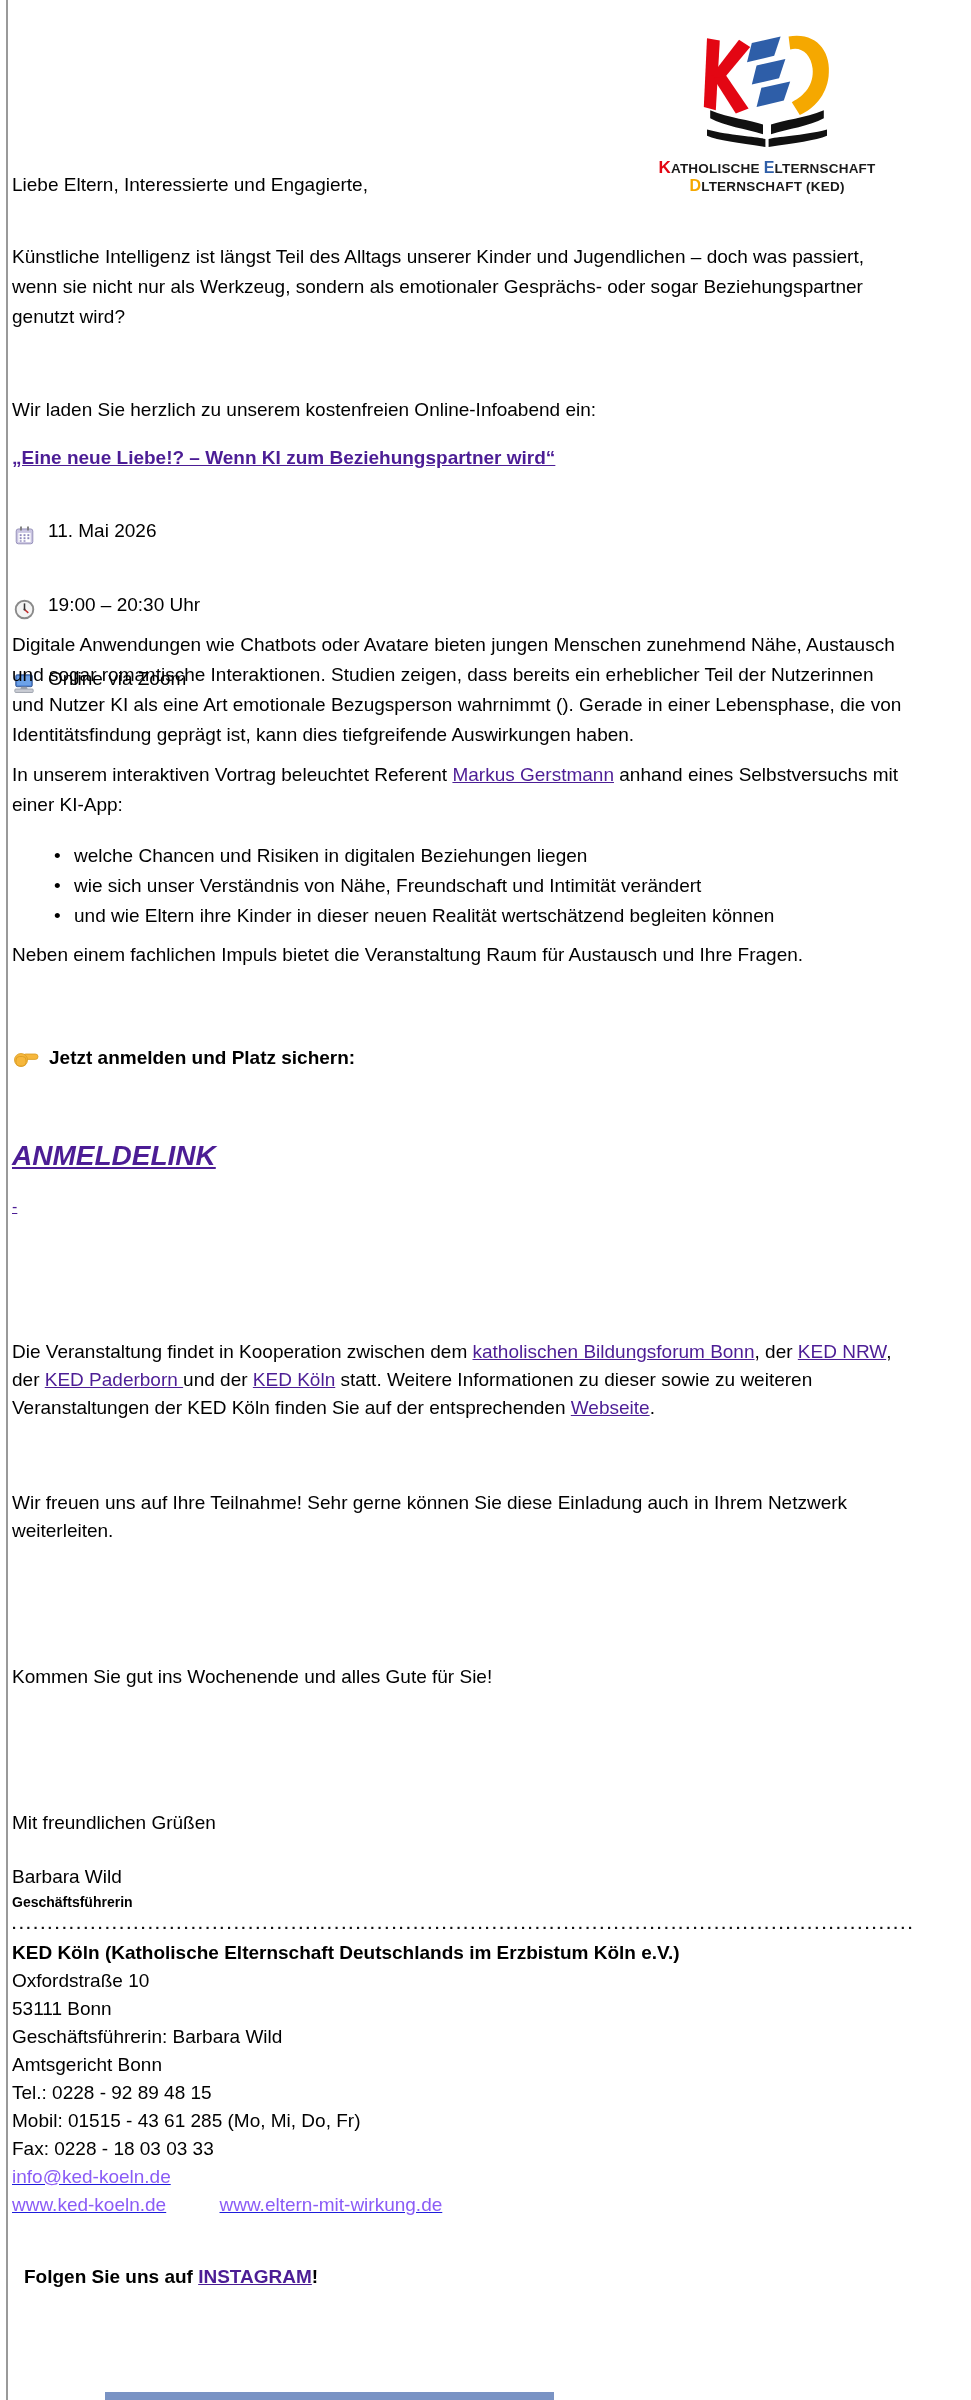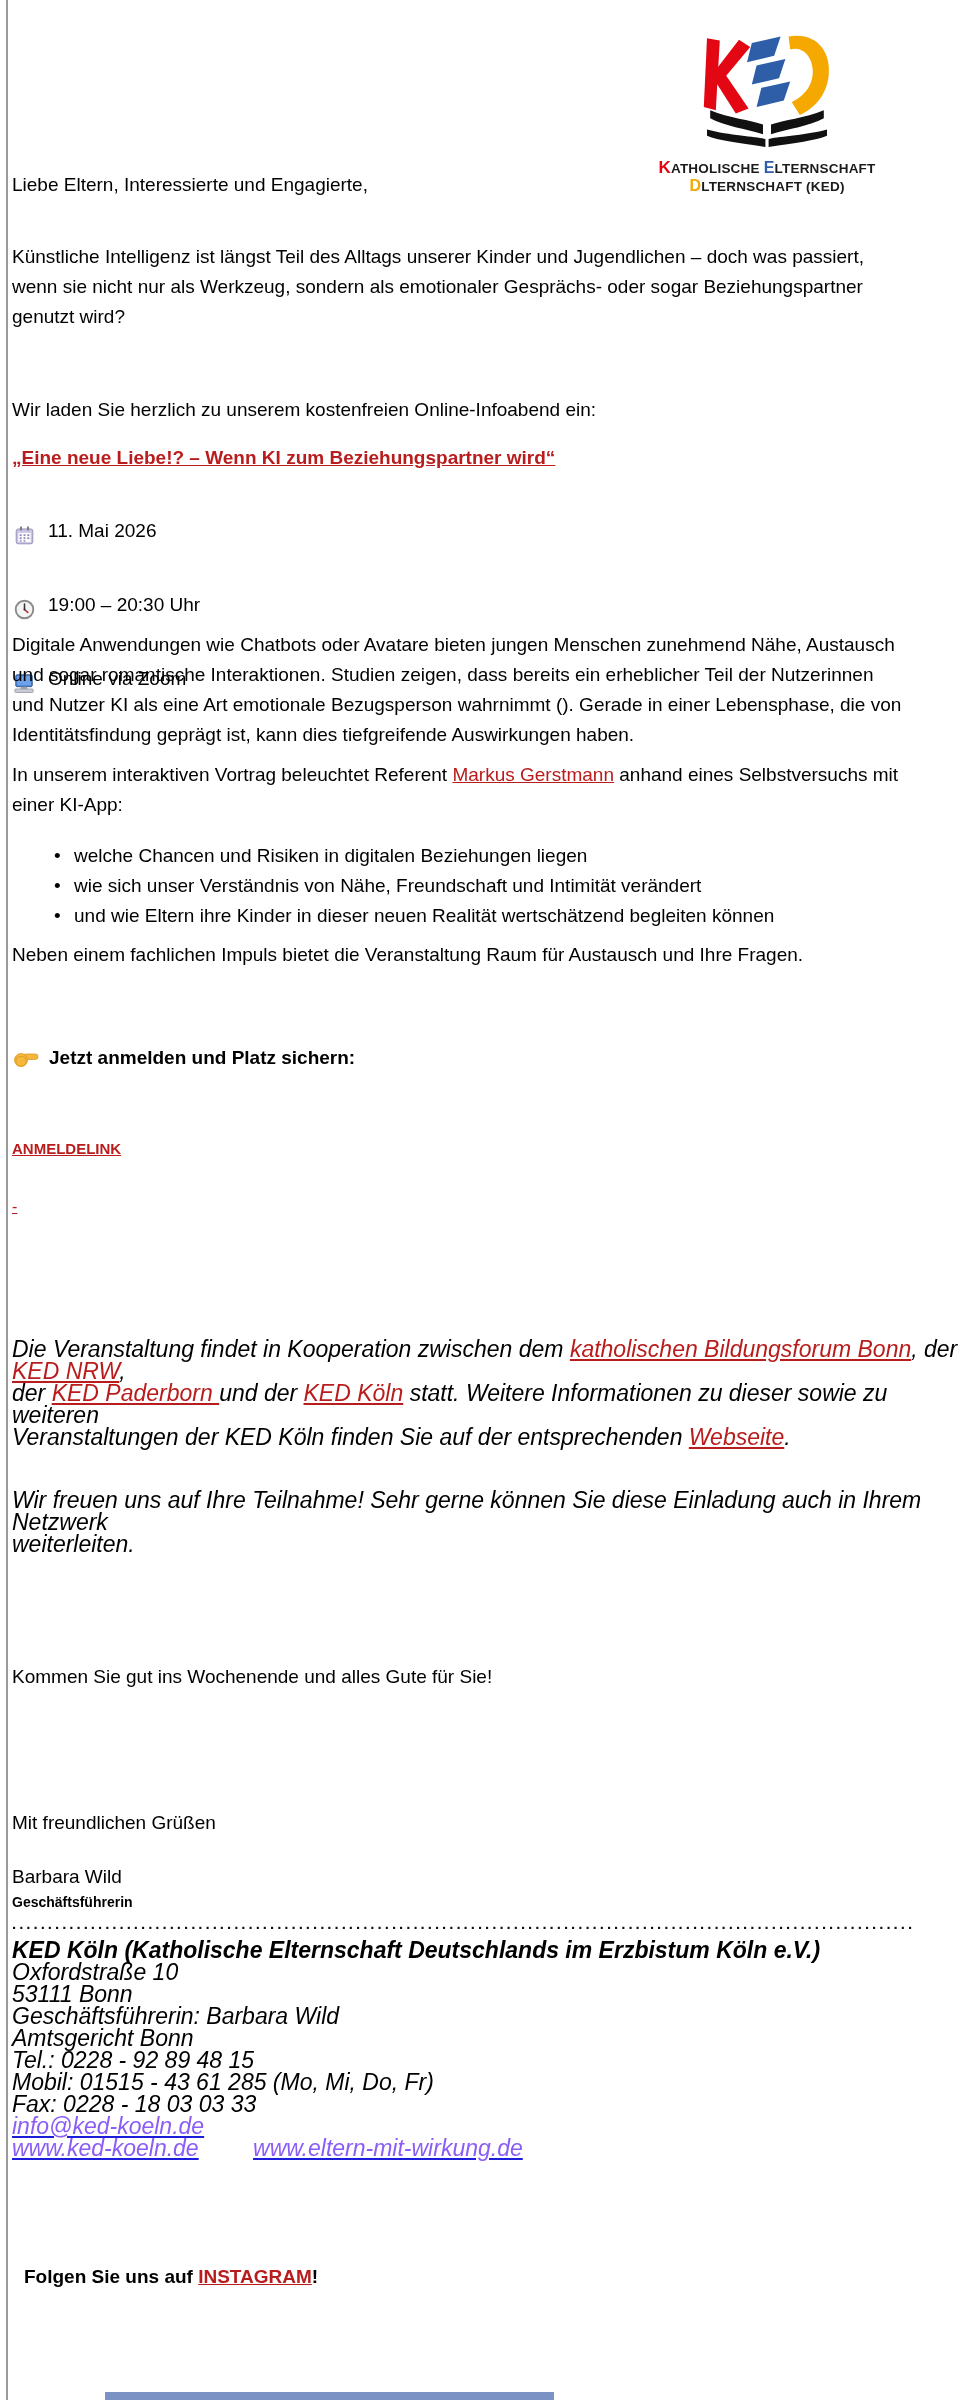--- a/index.html
+++ b/index.html
@@ -5,40 +5,40 @@
   html,body{margin:0;padding:0;}
   body{
     width:971px;height:2400px;position:relative;background:#ffffff;
     font-family:"Liberation Sans",sans-serif;color:#000000;overflow:hidden;
   }
   .abs{position:absolute;}
   .t{font-size:19px;line-height:30px;}
   .pre{white-space:pre-line;}
   .bold{font-weight:bold;}
   .w{width:950px;}
-  a.link{color:#b91c1c;text-decoration:underline;cursor:pointer;}
+  a.link{color:#4c1d95;text-decoration:underline;cursor:pointer;}
   a.darklink{color:#8b5cf6;text-decoration:underline;text-decoration-color:#1c1cdb;cursor:pointer;}
   .left-border{left:6px;top:0;width:2px;height:2400px;background:#9a9a9a;}
   
   .logo-wrap{left:642px;top:30px;width:250px;text-align:center;}
   .logo-caption{font-size:13.5px;line-height:19px;font-weight:bold;letter-spacing:0.2px;color:#1a1a1a;margin-top:2px;}
   .cap-k{color:#e30613;font-size:17px;}
   .cap-e{color:#2e5ea8;font-size:16px;}
   .cap-d{color:#f5a800;font-size:16px;}
   
   .event-row{display:flex;align-items:flex-end;height:30px;margin-top:44px;}
   .event-row .ic{width:24px;margin-right:12px;display:flex;align-items:center;justify-content:center;}
   
   ul.blist{margin:0;padding:0 0 0 62px;list-style:none;}
   ul.blist li{line-height:30px;font-size:19px;position:relative;}
   ul.blist li::before{content:"•";position:absolute;left:-20px;font-size:19px;}
   .cta-row{display:flex;align-items:center;}
   .cta-row .ic{margin-right:10px;display:flex;align-items:center;}
-  .anmeld{font-size:15px;font-weight:bold;padding-right:8px;}
-  .sig27{line-height:22px;font-size:23px;font-style:italic;}
+  .anmeld{font-size:28px;font-weight:bold;padding-right:8px;font-style:italic;}
+  .sig27{line-height:28px;font-size:19px;}
   .divider{font-size:15px;font-weight:bold;letter-spacing:3px;white-space:nowrap;overflow:hidden;width:945px;color:#111;}
   .role{font-size:14px;font-weight:bold;line-height:18px;}
   .webgap{display:inline-block;margin-right:48px;}
   .strip{left:105px;top:2392px;width:449px;height:8px;background:#7a93c4;}
 </style>
 </head>
 <body>
 
 <div class="abs left-border"></div>
 

